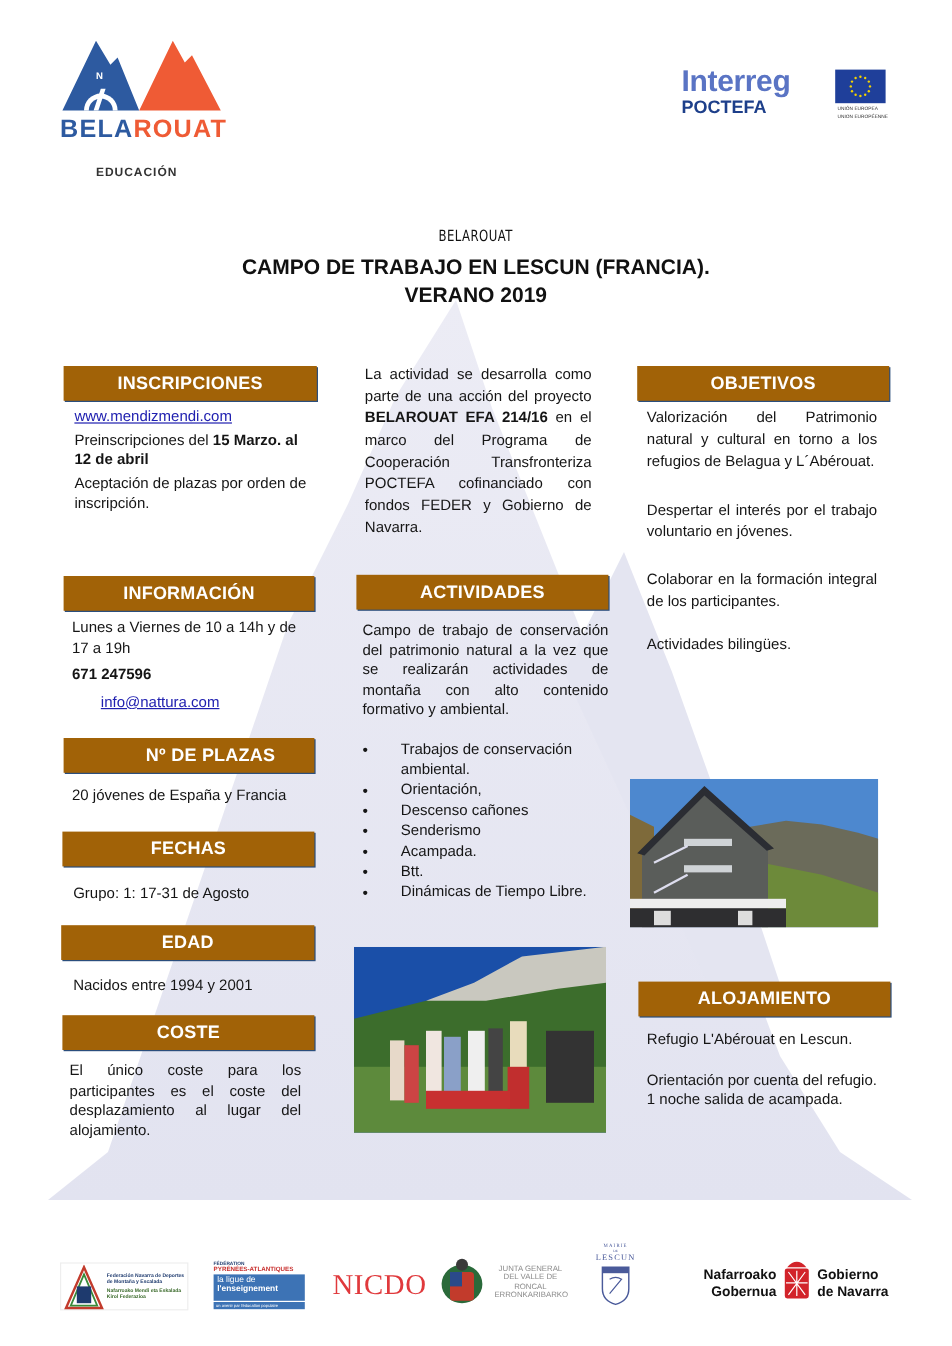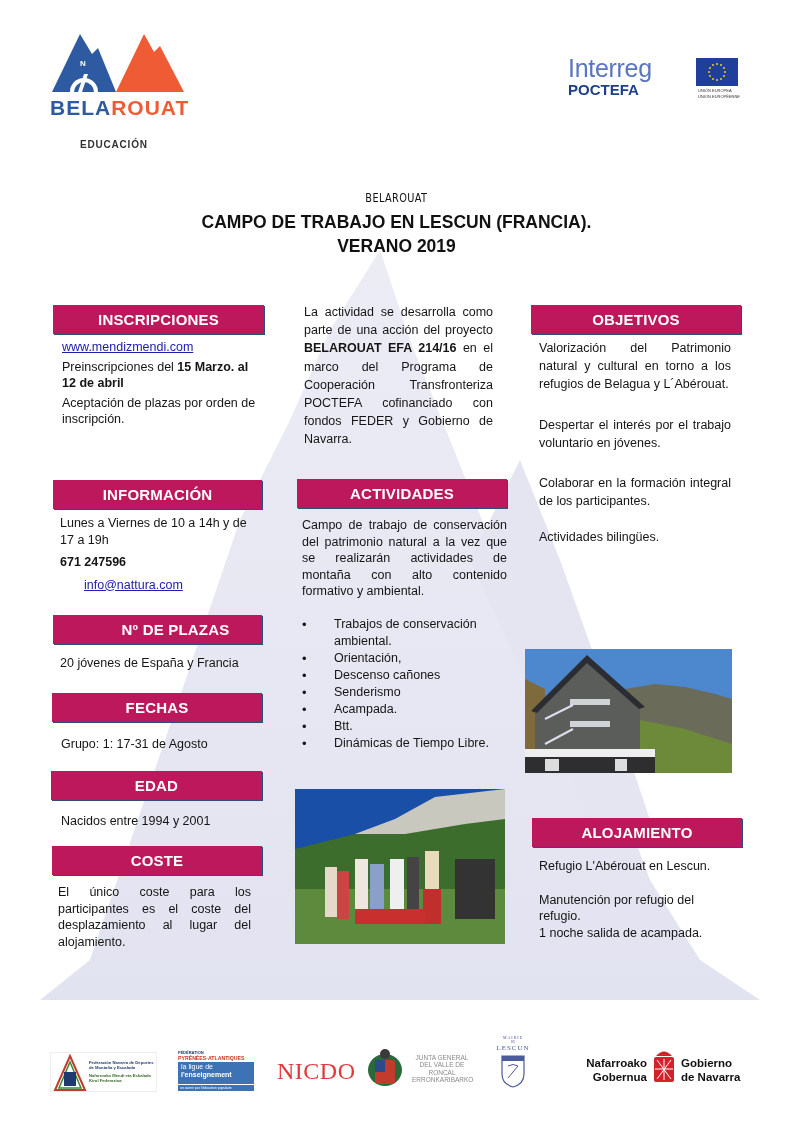--- a/index.html
+++ b/index.html
@@ -1,21 +1,21 @@
 <!DOCTYPE html>
 <html><head>
 <meta charset="utf-8">
 <style>
   * { box-sizing: border-box; margin: 0; padding: 0; }
   html, body { width: 793px; height: 1122px; background: #ffffff; overflow: hidden; }
   body { position: relative; font-family: "Liberation Sans", sans-serif; color: #111; font-size: 12.5px; }
   .bg-mountain { position: absolute; left: 0; top: 0; width: 793px; height: 1122px; z-index: 0; }
   .abs { position: absolute; z-index: 1; }
   .hdr {
-    background: #be185d; color: #ffffff; font-weight: bold; font-size: 15px;
+    background: #a16207; color: #ffffff; font-weight: bold; font-size: 15px;
     text-align: center; height: 29px; line-height: 29px; letter-spacing: 0.2px;
     box-shadow: 1px 1px 0 #2b4e7c;
   }
   .txt { line-height: 16.5px; font-size: 12.5px; color: #151515; }
   .just { text-align: justify; }
   a.lnk { color: #2020b0; text-decoration: underline; }
   b { font-weight: bold; }
   .title-sub { font-family: "DejaVu Sans", sans-serif; font-size: 13px; letter-spacing: 0.5px; transform: scaleX(0.75); display: inline-block; }
   .title-main { font-weight: bold; font-size: 17.5px; }
   ul.acts { list-style: none; }
@@ -46,21 +46,21 @@
     <polygon points="34,44 38,44 32,62 28,62" fill="#ffffff"></polygon>
     <text x="30" y="36" font-size="8" font-weight="bold" fill="#ffffff" font-family="Liberation Sans, sans-serif">N</text>
   </svg>
   <div style="font-family:'Liberation Sans',sans-serif; font-weight:bold; font-size:21px; letter-spacing:1px; line-height:22px; margin-top:0px;">
     <span style="color:#2d5aa0;">BELA</span><span style="color:#ef5b35;">ROUAT</span>
   </div>
   <div style="font-weight:bold; font-size:10px; color:#333; letter-spacing:0.8px; margin-left:30px; margin-top:20px;">EDUCACIÓN</div>
 </div>
 
 <div class="abs" style="left:568px; top:54px; width:175px; height:50px;">
-  <div style="font-weight:normal; font-size:25px; color:#5a74c4; line-height:28px; letter-spacing:-0.3px;">Interreg</div>
+  <div style="font-weight:bold; font-size:25px; color:#5a74c4; line-height:28px; letter-spacing:-0.3px;">Interreg</div>
   <div style="font-weight:bold; font-size:15px; color:#1d3f8a; line-height:16px;">POCTEFA</div>
   <div style="position:absolute; left:128px; top:4px; width:42px; height:28px; background:#1f3f9a;">
     <svg width="42" height="28" viewBox="0 0 42 28">
       <g fill="#f4d300">
         <circle cx="21" cy="6" r="1"></circle>
           <circle cx="25" cy="7" r="1"></circle>
           <circle cx="28" cy="10" r="1"></circle>
           <circle cx="29" cy="14" r="1"></circle>
         <circle cx="28" cy="18" r="1"></circle>
           <circle cx="25" cy="21" r="1"></circle>
@@ -169,21 +169,21 @@
     <rect x="0" y="100" width="130" height="8" fill="#eeeeee"></rect>
     <rect x="0" y="108" width="130" height="16" fill="#2e2e30"></rect>
     <rect x="20" y="110" width="14" height="12" fill="#ddd"></rect>
       <rect x="90" y="110" width="12" height="12" fill="#ddd"></rect>
   </svg>
 </div>
 
 <div class="abs hdr" style="left:532px; top:818px; width:210px;">ALOJAMIENTO</div>
 <div class="abs txt" style="left:539px; top:858px; width:200px;">
   <div>Refugio L'Abérouat  en Lescun.</div>
-  <div style="margin-top:17px;">Manutención por refugio del refugio.</div>
+  <div style="margin-top:17px;">Orientación por cuenta del refugio.</div>
   <div>1 noche salida  de acampada.</div>
 </div>
 
 <div class="abs" style="left:50px; top:1052px; width:107px; height:40px; background:#fff; border:1px solid #eee;">
   <svg width="34" height="38" viewBox="0 0 34 38" style="position:absolute; left:2px; top:1px;">
     <polygon points="17,2 32,36 2,36" fill="none" stroke="#c23b2c" stroke-width="2"></polygon>
     <polygon points="17,8 28,34 6,34" fill="none" stroke="#3a8a3a" stroke-width="1.5"></polygon>
     <rect x="11" y="18" width="12" height="14" fill="#1e3a6e"></rect>
   </svg>
   <div style="position:absolute; left:38px; top:7px; font-size:4.2px; font-weight:bold; color:#1e3a6e; line-height:5px; width:66px;">

